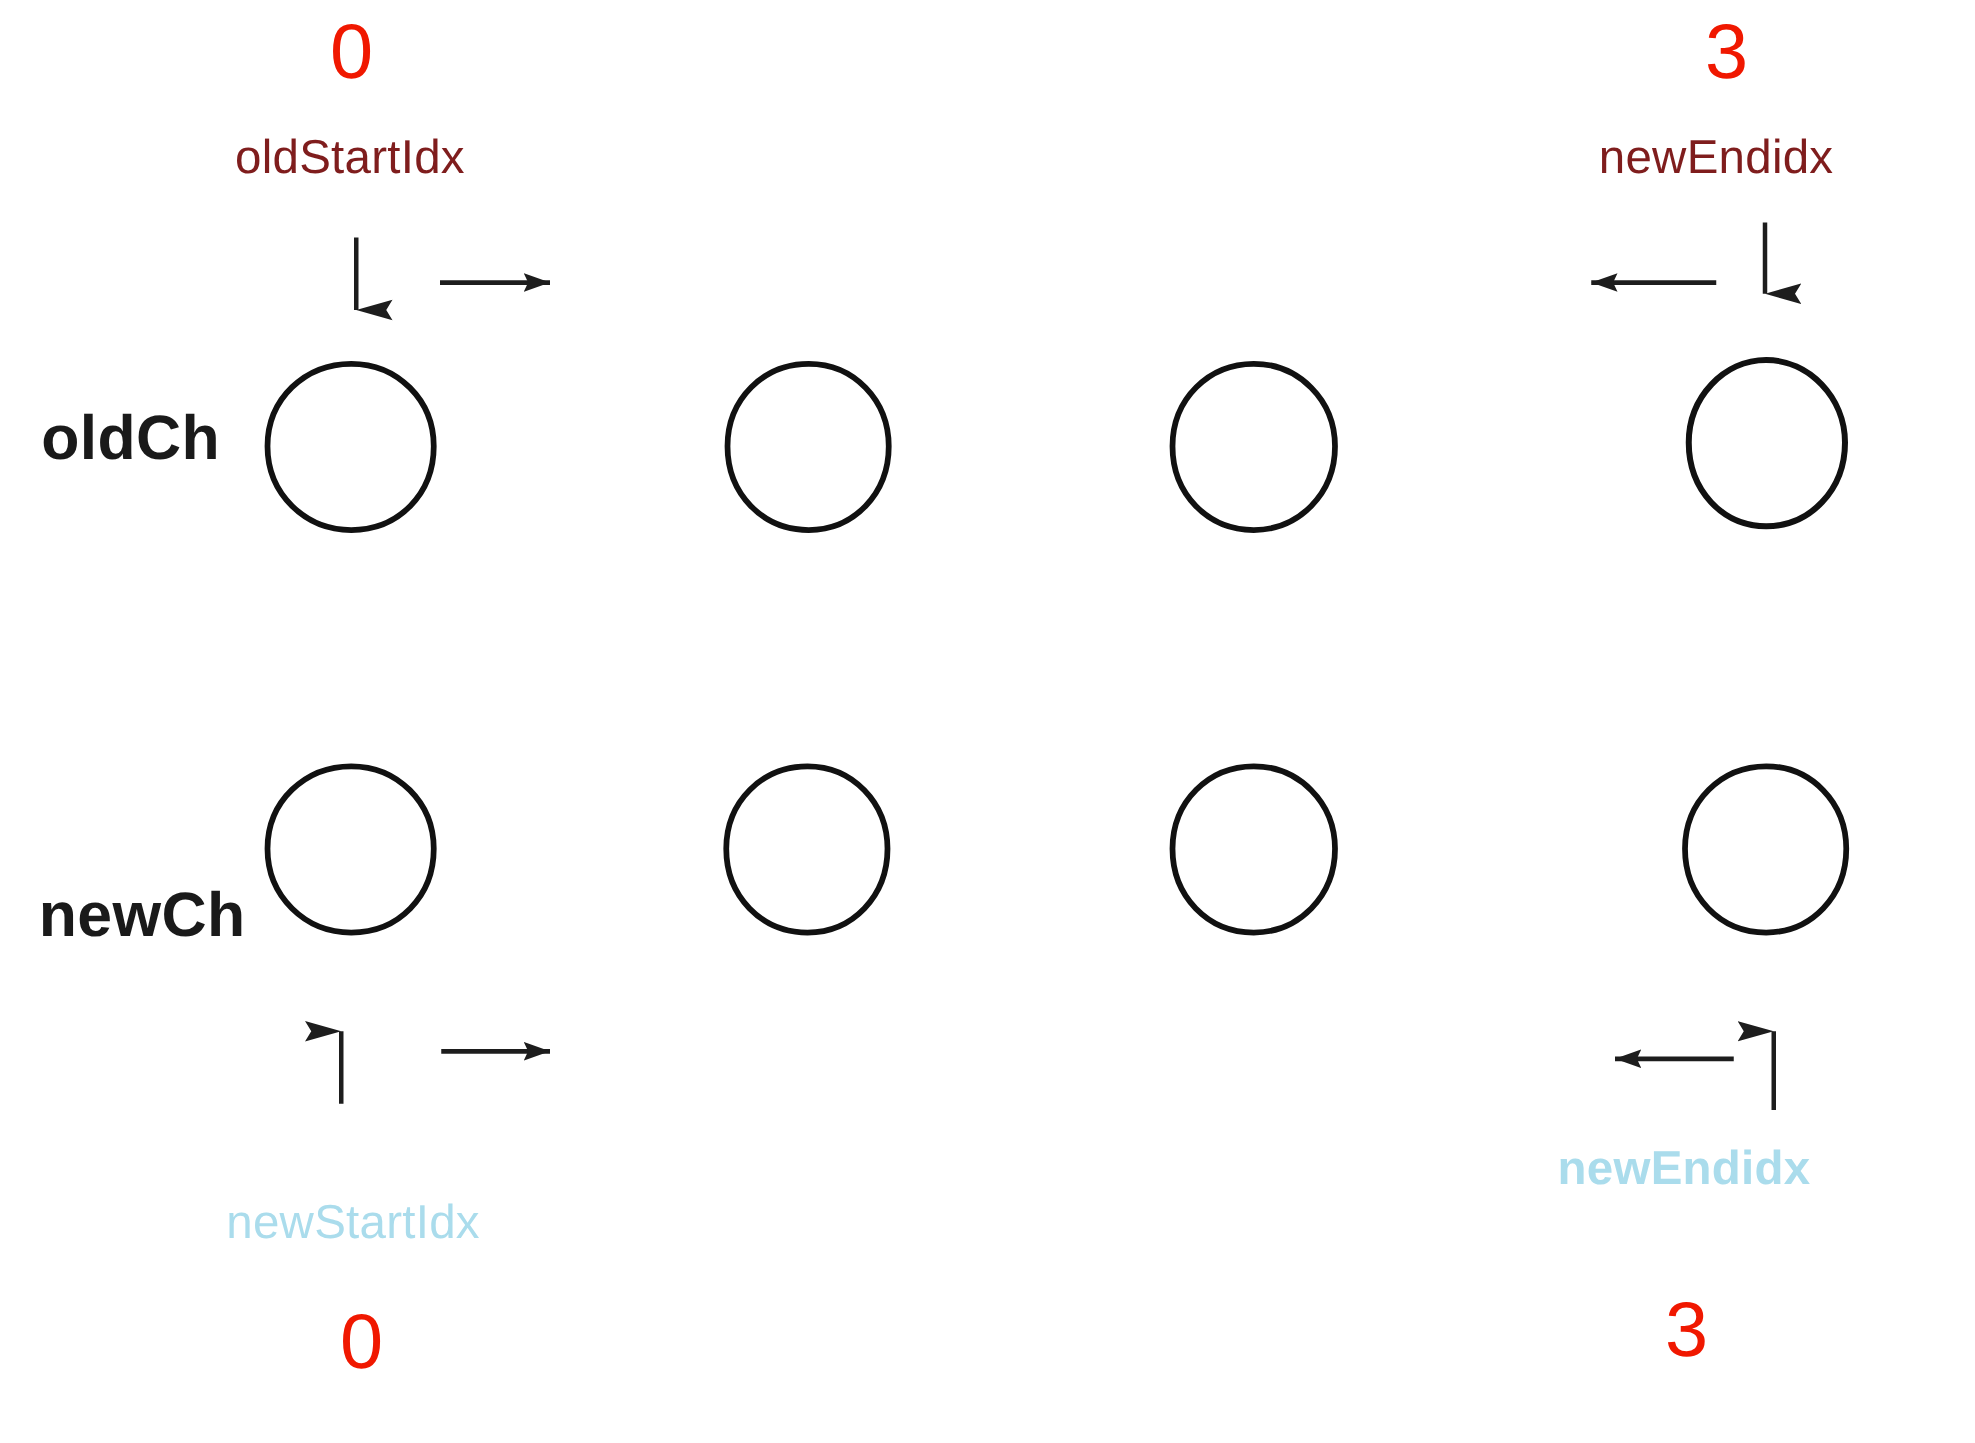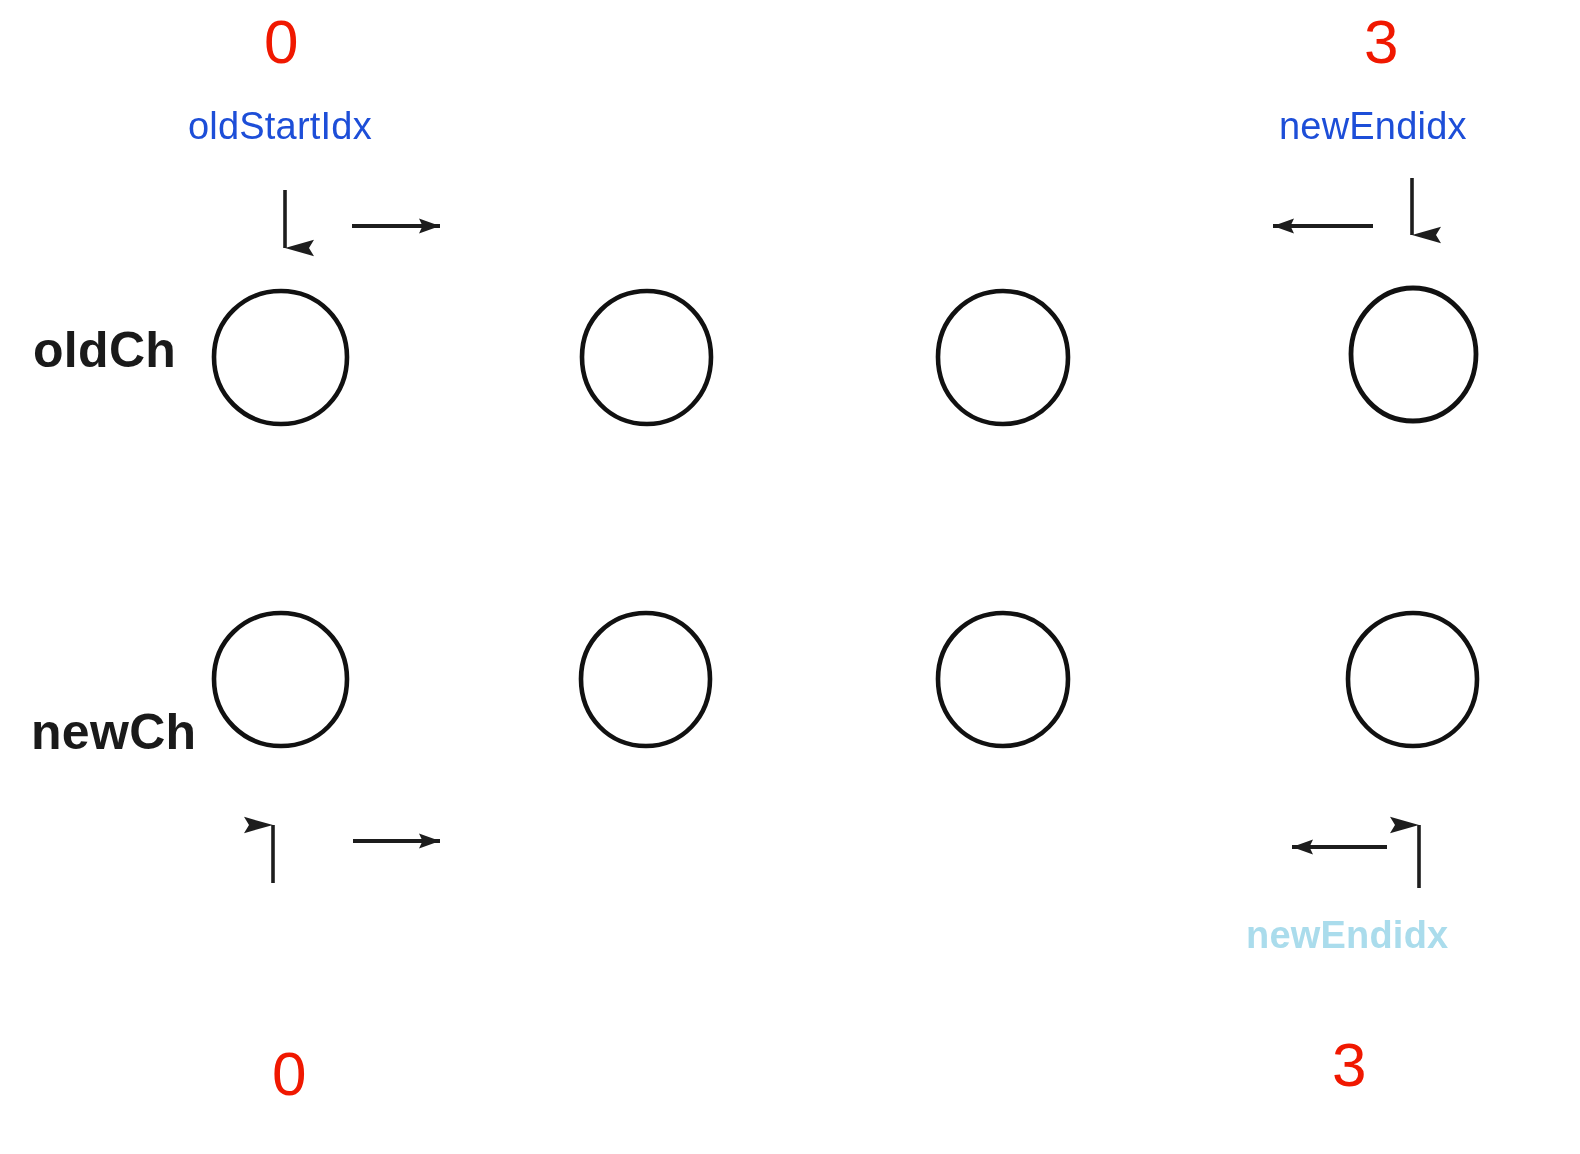--- a/index.html
+++ b/index.html
@@ -50,21 +50,21 @@
     font-weight: 400;
     color: #f01800;
     letter-spacing: 0px;
   }
   .ptr-label {
     font-size: 38px;
     font-weight: 400;
     letter-spacing: 0.2px;
   }
   .ptr-old {
-    color: #1d4ed8;
+    color: #7f1d1d;
   }
   .ptr-new {
     color: #aadcec;
   }
   .row-label {
     font-size: 50px;
     font-weight: 700;
     color: #1a1a1a;
     letter-spacing: 0.3px;
   }
@@ -182,19 +182,20 @@
     <div class="txt row-label" style="left:33px; top:325px;">oldCh</div>
 
     <div class="txt row-label" style="left:31px; top:659px;margin-top:48px;">newCh</div>
 
     <div class="txt idx-num" style="left:264px; top:11px;">0</div>
     <div class="txt ptr-label ptr-old" style="left:188px; top:107px;">oldStartIdx</div>
 
     <div class="txt idx-num" style="left:1364px; top:11px;">3</div>
     <div class="txt ptr-label ptr-old" style="left:1279px; top:107px;">newEndidx</div>
 
+    <div class="txt ptr-label ptr-new" style="left:181px; top:959px;">newStartIdx</div>
     <div class="txt idx-num" style="left:272px; top:1043px;">0</div>
 
     <div class="txt ptr-label ptr-new" style="left:1246px; top:916px;font-weight:bold;">newEndidx</div>
     <div class="txt idx-num" style="left:1332px; top:1034px;">3</div>
 
   </div>
 </div>
 
 </body></html>

